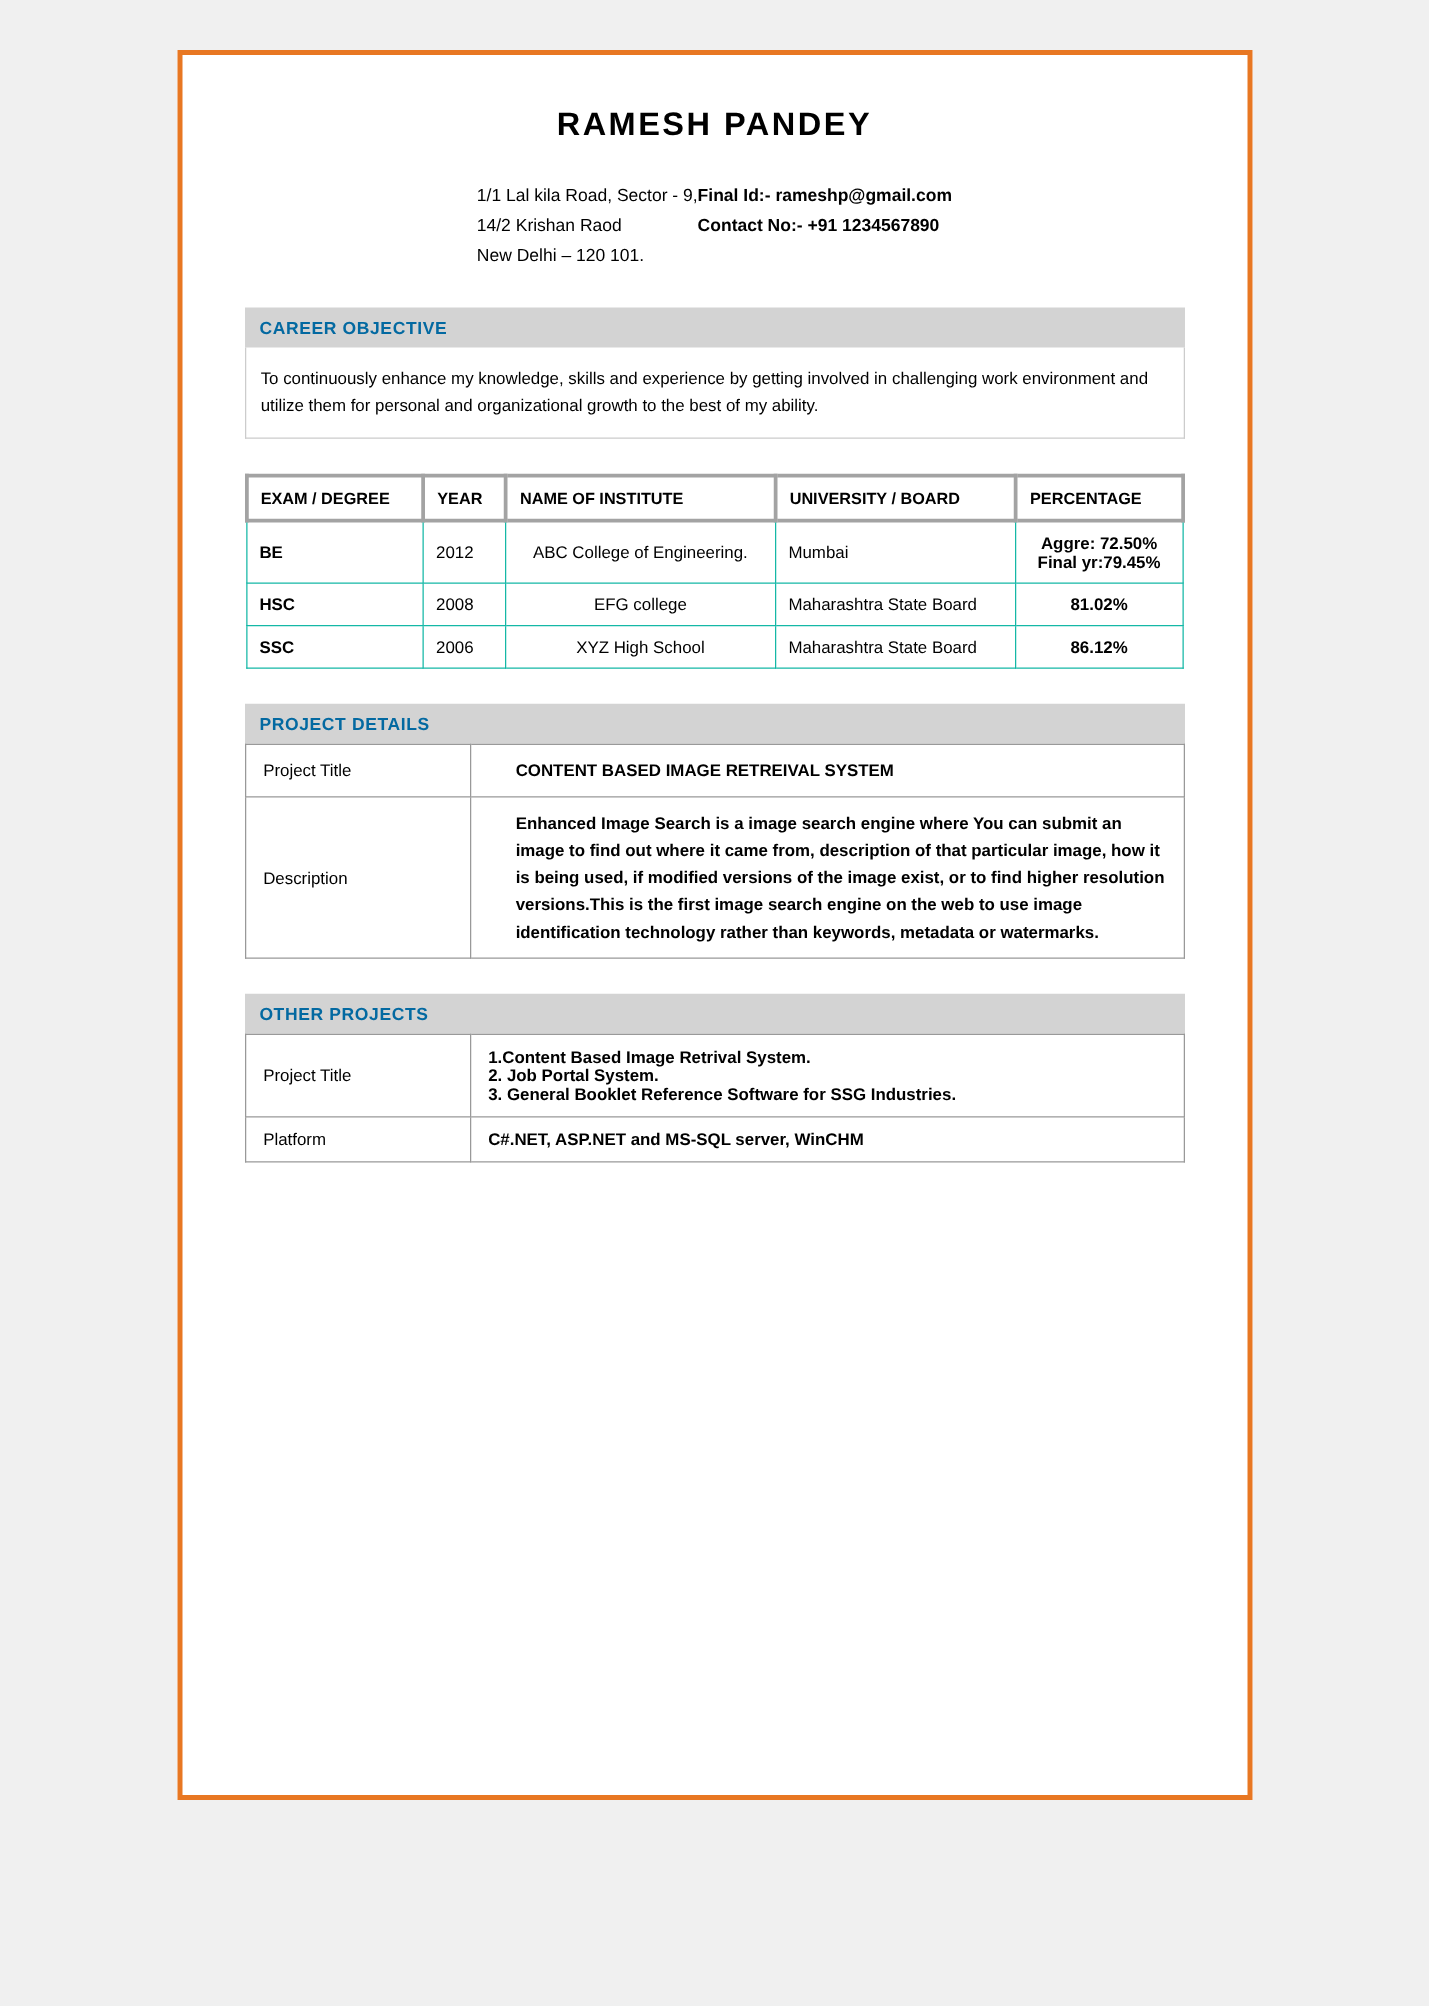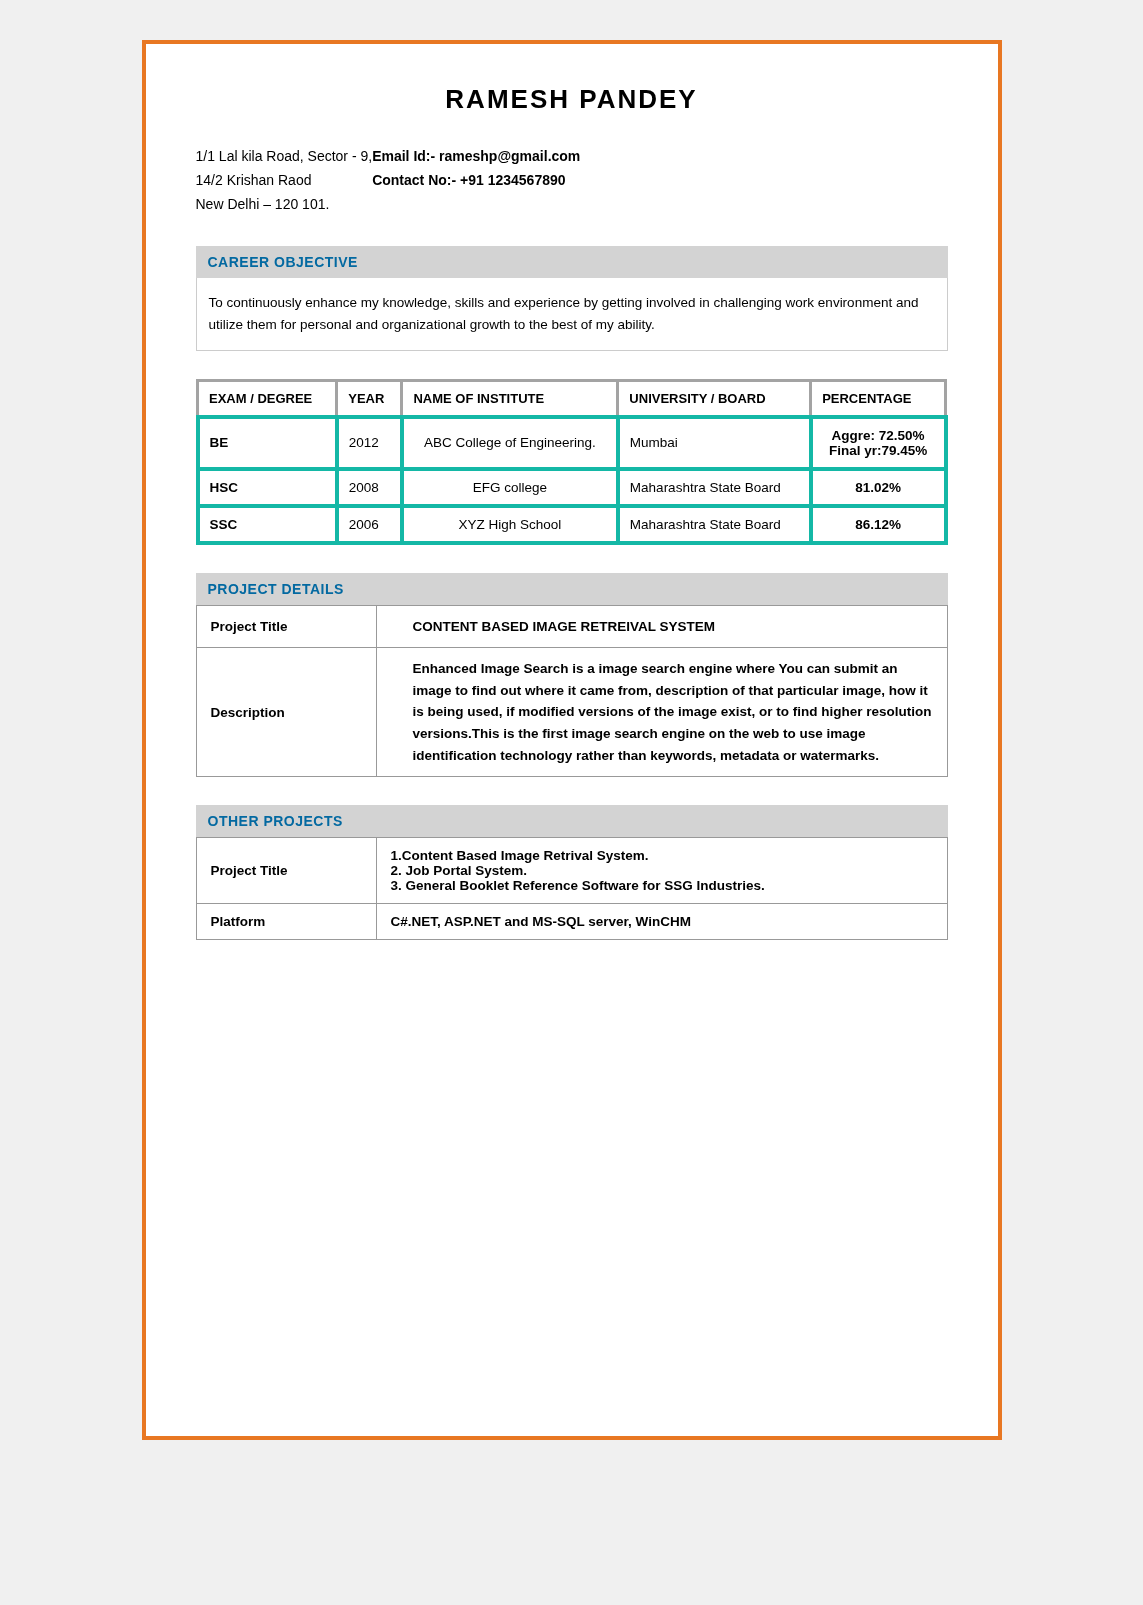--- a/index.html
+++ b/index.html
@@ -22,21 +22,21 @@
     .name-title {
       text-align: center;
       font-size: 26px;
       font-weight: bold;
       letter-spacing: 2px;
       margin-bottom: 30px;
       color: #000;
     }
     .contact-section {
       display: flex;
-      justify-content: flex-start;
+      justify-content: center;
       margin-bottom: 30px;
       font-size: 14px;
       line-height: 1.7;
       margin-top: 19px;
     }
     .contact-left { color: #000; }
     .contact-right { color: #000; font-weight: bold; }
     .section-header {
       background: #d3d3d3;
       padding: 8px 12px;
@@ -65,41 +65,41 @@
     }
     .acad-table th {
       border: 3px solid #a3a3a3;
       padding: 9px 10px;
       text-align: left;
       font-weight: bold;
       background: #fff;
       font-size: 13px;
     }
     .acad-table td {
-      border: 4px solid #14b8a6;
+      border: 1px solid #14b8a6;
       padding: 9px 10px;
       text-align: left;
       vertical-align: middle;
     }
     .acad-table .center { text-align: center; }
     .bold { font-weight: bold; }
     
     .proj-table {
       width: 100%;
       border-collapse: collapse;
       font-size: 13.5px;
     }
     .proj-table td {
       border: 1px solid #999;
       padding: 10px 14px;
       vertical-align: top;
       font-weight: bold;
     }
     .proj-table .label-cell {
-      font-weight: bold;
+      font-weight: normal;
       width: 180px;
       vertical-align: middle;
     }
     .proj-table .desc-cell {
       line-height: 1.6;
       padding-left: 36px;
     }
   </style>
 </head>
 <body>
@@ -108,21 +108,21 @@
 
   <div class="name-title">RAMESH PANDEY</div>
 
   <div class="contact-section">
     <div class="contact-left">
       <div>1/1 Lal kila Road, Sector - 9,</div>
       <div>14/2 Krishan Raod</div>
       <div>New Delhi – 120 101.</div>
     </div>
     <div class="contact-right">
-      <div>Email Id:- rameshp@gmail.com</div>
+      <div>Final Id:- rameshp@gmail.com</div>
       <div>Contact No:- +91 1234567890</div>
     </div>
   </div>
 
   <div class="section-wrapper">
     <div class="section-header">CAREER OBJECTIVE</div>
     <div class="objective-text">To continuously enhance my knowledge, skills and experience by getting involved in challenging work environment and utilize them for personal and organizational growth to the best of my ability.</div>
   </div>
 
   <div class="section-wrapper">

